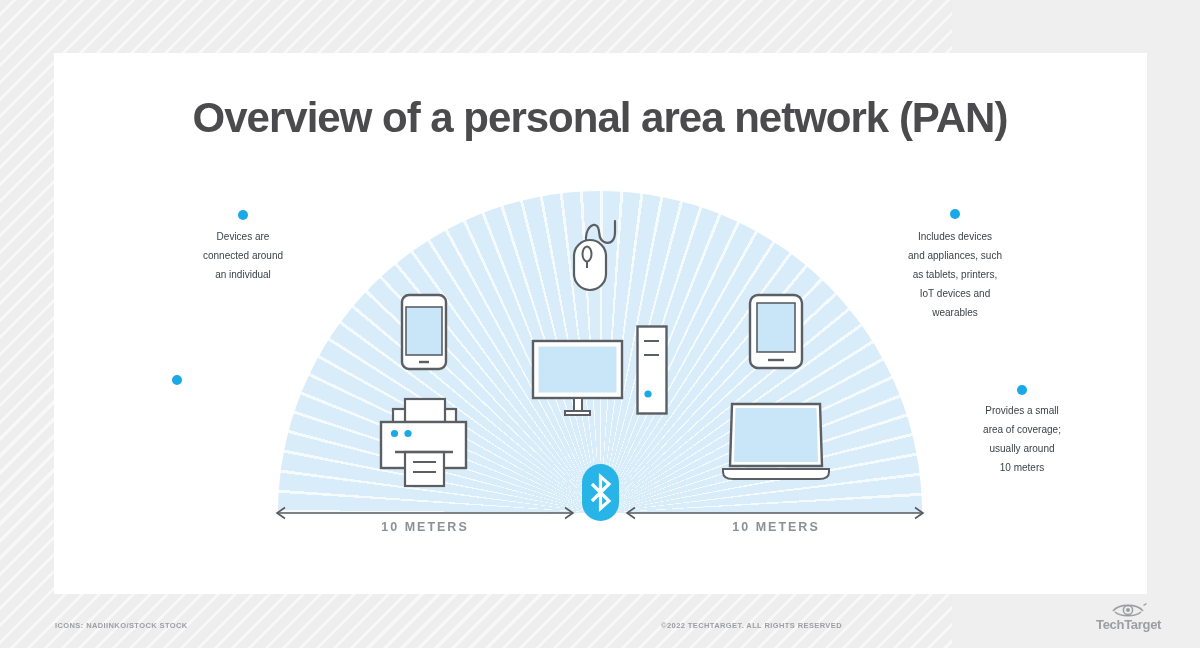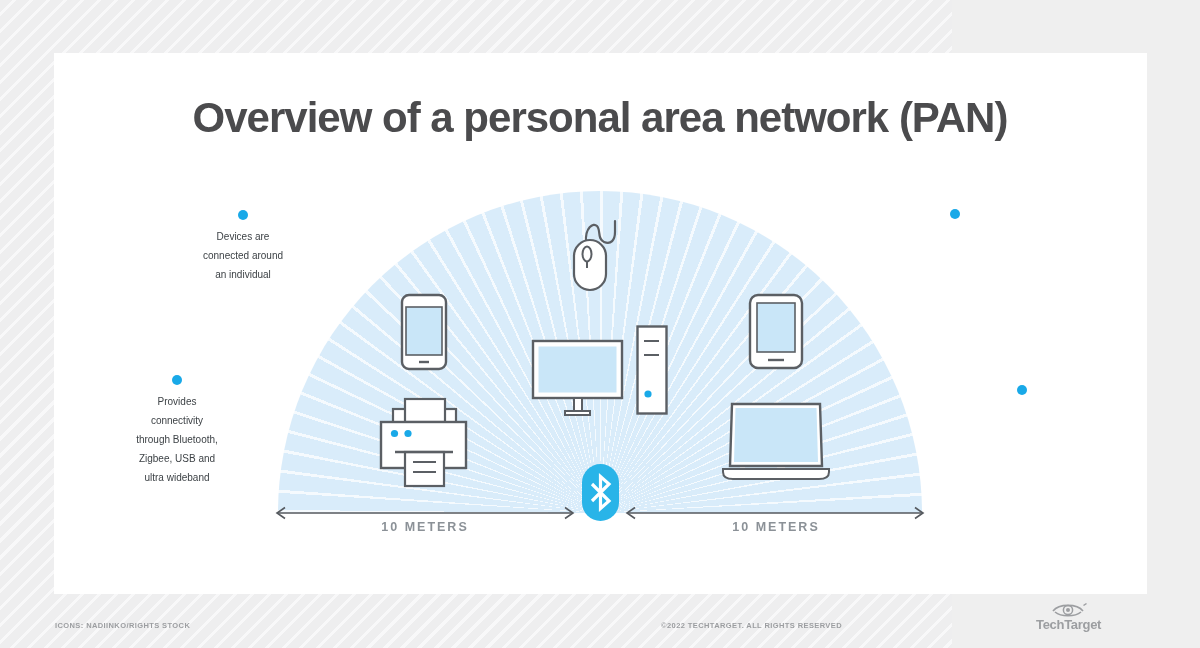--- a/index.html
+++ b/index.html
@@ -46,21 +46,21 @@
   .bt-badge{
     position:absolute;left:582px;top:464px;width:37px;height:57px;
     border-radius:18.5px;background:#29b4e8;
   }
   .credits, .copyright{
     position:absolute;top:621px;font-size:7.5px;font-weight:bold;
     letter-spacing:0.4px;color:#9c9ea1;
   }
   .credits{left:55px;}
   .copyright{right:110px;padding-left:17px;}
-  .tt-logo{position:absolute;left:1036px;top:601px;width:54px;text-align:center;color:#9c9ea1;}
+  .tt-logo{position:absolute;left:1096px;top:601px;width:54px;text-align:center;color:#9c9ea1;}
   .tt-logo svg{display:block;margin:0 auto 0 14px;}
   .tt-text{font-size:13px;font-weight:bold;letter-spacing:-0.3px;margin-top:-1px;}
 </style>
 </head>
 <body>
 
 <div id="canvas">
 
   <div class="card"></div>
 
@@ -137,31 +137,35 @@
   </svg>
   <div class="meters" style="left:425px;top:520px">10 METERS</div>
   <div class="meters" style="left:776px;top:520px">10 METERS</div>
 
   <div class="dot" style="left:238px;top:210px"></div>
   <div class="callout" style="left:243px;top:227px;width:175px">Devices are
 connected around
 an individual</div>
 
   <div class="dot" style="left:172px;top:375px"></div>
-  <div class="callout" style="left:177px;top:392px;width:160px">Provides
-connectivity
-through Bluetooth,
-Zigbee, USB and
-ultra wideband</div>
 
   <div class="dot" style="left:950px;top:209px"></div>
+  <div class="callout" style="left:955px;top:227px;width:190px">Includes devices
+and appliances, such
+as tablets, printers,
+IoT devices and
+wearables</div>
 
   <div class="dot" style="left:1017px;top:385px"></div>
+  <div class="callout" style="left:1022px;top:401px;width:170px">Provides a small
+area of coverage;
+usually around
+10 meters</div>
 
-  <div class="credits">ICONS: NADIINKO/RIGHTS STOCK</div>
+  <div class="credits">ICONS: NADIINKO/STOCK STOCK</div>
   <div class="copyright">©2022 TECHTARGET. ALL RIGHTS RESERVED</div>
 
   <div class="tt-logo">
     <svg width="38" height="17" viewBox="0 0 38 17">
       <path d="M3,10 C9,2.5 27,2.5 33,10" fill="none" stroke="#9c9ea1" stroke-width="1.6"></path>
       <path d="M5,11 C11,16 25,16 31,11" fill="none" stroke="#9c9ea1" stroke-width="1.6"></path>
       <circle cx="18" cy="9" r="4.6" fill="none" stroke="#9c9ea1" stroke-width="1.5"></circle>
       <circle cx="18" cy="9" r="2" fill="#9c9ea1"></circle>
       <line x1="33.5" y1="4.5" x2="36.5" y2="2.5" stroke="#9c9ea1" stroke-width="1.5"></line>
     </svg>

